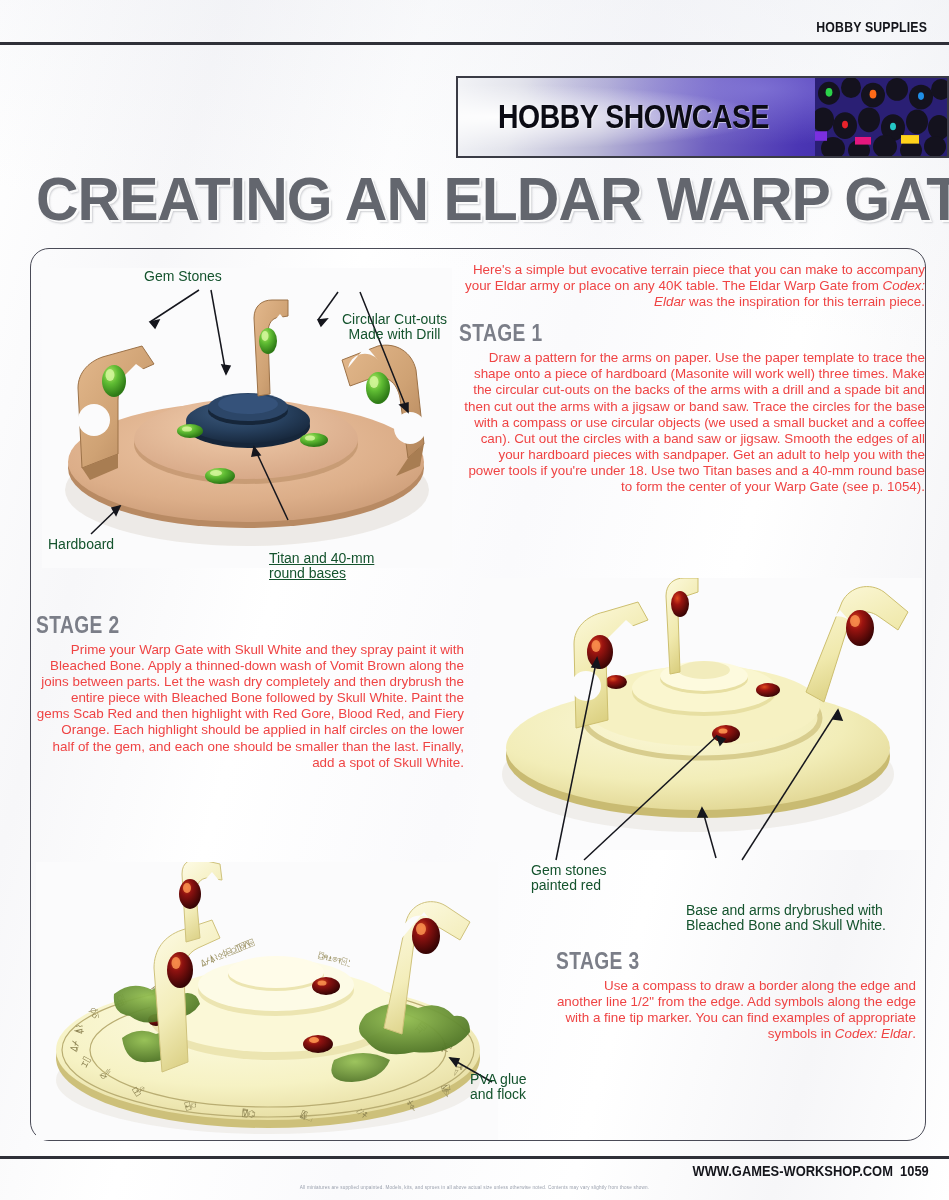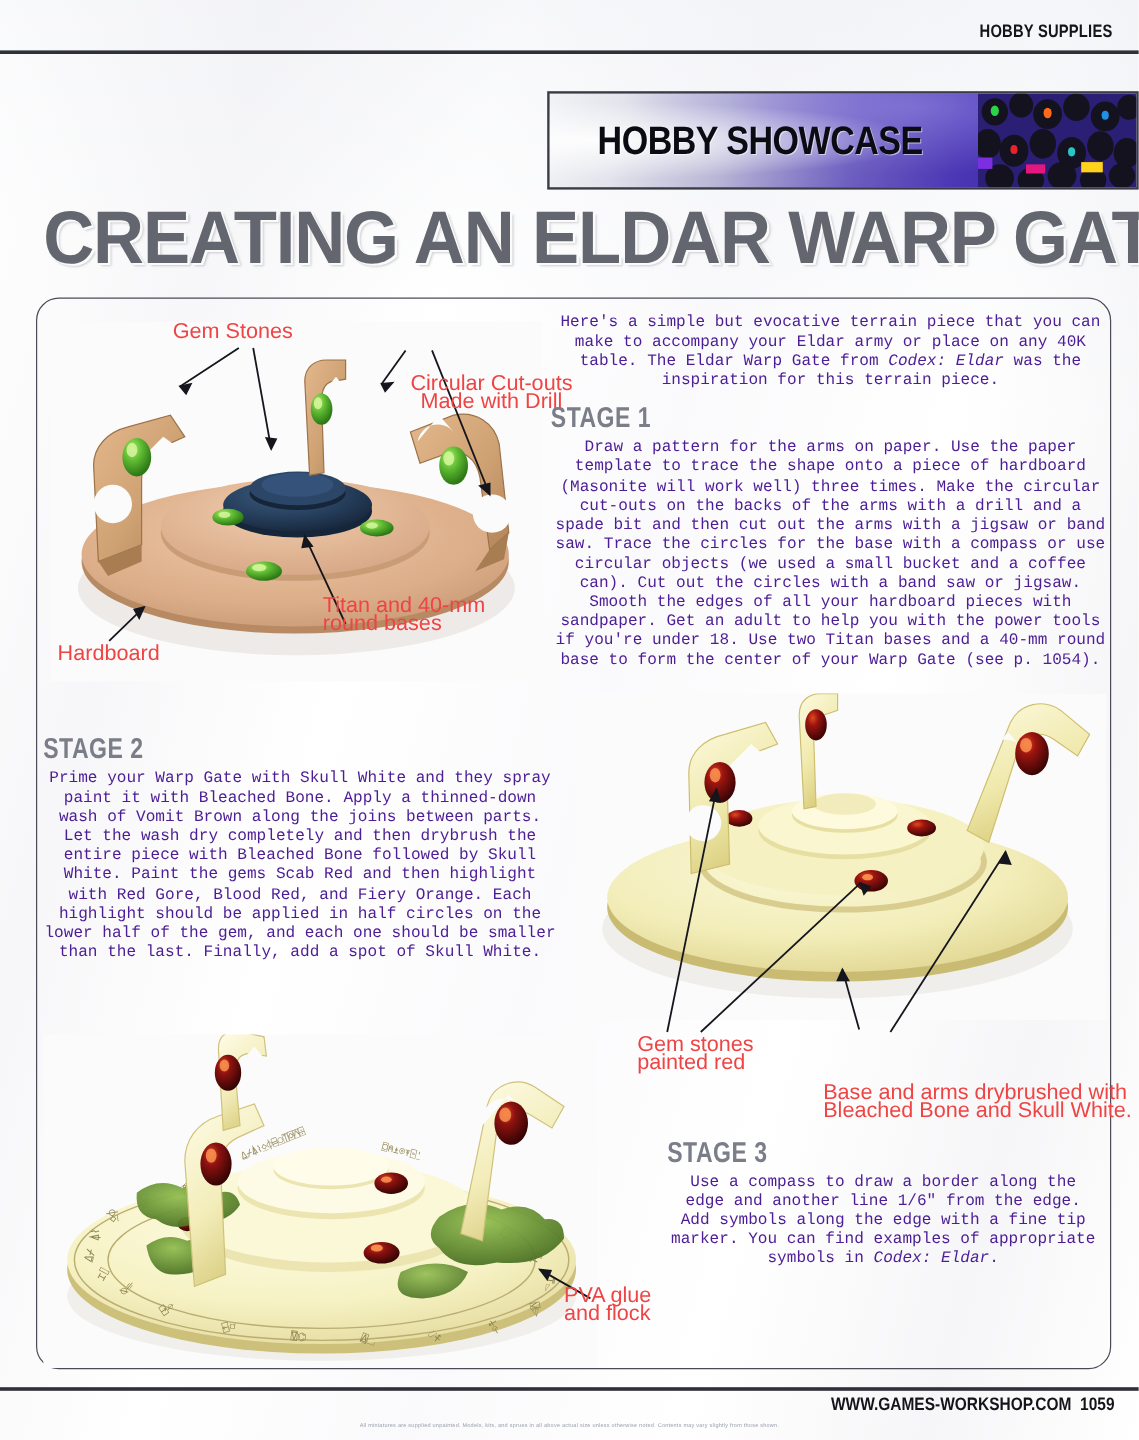--- a/index.html
+++ b/index.html
@@ -88,23 +88,23 @@
   .col-left-2{
     position:absolute;left:36px;top:604px;width:428px;
   }
   .col-right-3{
     position:absolute;left:556px;top:940px;width:360px;
   }
 
   p.body{
     margin:0 0 11px 0;
     font-size:13.4px;line-height:16.1px;
-    color:#4c1d95;
-    font-family:Liberation Mono, monospace;
-    text-align:center;
+    color:#ef4444;
+    font-family:Liberation Sans, sans-serif;
+    text-align:right;
   }
   p.body:last-child{margin-bottom:0;}
   .ital{font-style:italic;}
 
   h2.stage{
     margin:9px 0 5px 0;
     font-weight:700;font-size:24px;line-height:24px;
     color:#7b7e88;
     transform:scaleX(.80);transform-origin:left center;
     letter-spacing:.5px;
@@ -112,30 +112,30 @@
 
   
   .photo{position:absolute;}
   #photo-1{left:42px;top:268px;width:410px;height:300px;}
   #photo-2{left:480px;top:578px;width:442px;height:272px;}
   #photo-3{left:36px;top:862px;width:462px;height:278px;}
 
   
   .callout{
     position:absolute;
-    font-size:18px;line-height:15.4px;
-    color:#ef4444;
+    font-size:14px;line-height:15.4px;
+    color:#14532d;
     white-space:pre-line;
   }
   .callout.ctr{text-align:center;}
 
   #co-gem-stones{left:144px;top:269px;}
   #co-circular{left:342px;top:269px;margin-top:43px;}
   #co-hardboard{left:48px;top:537px;}
-  #co-titan{left:269px;top:497px;}
+  #co-titan{left:269px;top:551px;text-decoration:underline;}
   #co-gem-red{left:531px;top:863px;}
   #co-drybrush{left:686px;top:863px;margin-top:40px;}
   #co-pva{left:470px;top:1072px;}
 
   .lead{position:absolute;pointer-events:none;overflow:visible;}
 
   
   .bot-rule{
     position:absolute;left:0;top:1156px;width:949px;height:3px;background:#2f3038;
   }
@@ -504,18 +504,18 @@
   <p class="body">Draw a pattern for the arms on paper. Use the paper template to trace the shape onto a piece of hardboard (Masonite will work well) three times. Make the circular cut-outs on the backs of the arms with a drill and a spade bit and then cut out the arms with a jigsaw or band saw. Trace the circles for the base with a compass or use circular objects (we used a small bucket and a coffee can). Cut out the circles with a band saw or jigsaw. Smooth the edges of all your hardboard pieces with sandpaper. Get an adult to help you with the power tools if you're under 18. Use two Titan bases and a 40-mm round base to form the center of your Warp Gate (see p. 1054).</p>
 </div>
 
 <div class="col-left-2">
   <h2 class="stage">STAGE 2</h2>
   <p class="body">Prime your Warp Gate with Skull White and they spray paint it with Bleached Bone. Apply a thinned-down wash of Vomit Brown along the joins between parts. Let the wash dry completely and then drybrush the entire piece with Bleached Bone followed by Skull White. Paint the gems Scab Red and then highlight with Red Gore, Blood Red, and Fiery Orange. Each highlight should be applied in half circles on the lower half of the gem, and each one should be smaller than the last. Finally, add a spot of Skull White.</p>
 </div>
 
 <div class="col-right-3">
   <h2 class="stage">STAGE 3</h2>
-  <p class="body"><span>Use a compass to draw a border along the edge and another line 1/6" from the edge. Add symbols along the edge with a fine tip marker. You can find examples of appropriate symbols in </span><span class="ital">Codex: Eldar</span><span>.</span></p>
+  <p class="body"><span>Use a compass to draw a border along the edge and another line 1/2" from the edge. Add symbols along the edge with a fine tip marker. You can find examples of appropriate symbols in </span><span class="ital">Codex: Eldar</span><span>.</span></p>
 </div>
 
 <div class="bot-rule"></div>
 <div class="footer-url"><span>WWW.GAMES-WORKSHOP.COM</span>&nbsp;&nbsp;<span>1059</span></div>
 <div class="fineprint">All miniatures are supplied unpainted. Models, kits, and sprues in all above actual size unless otherwise noted. Contents may vary slightly from those shown.</div>
 
 </body></html>

